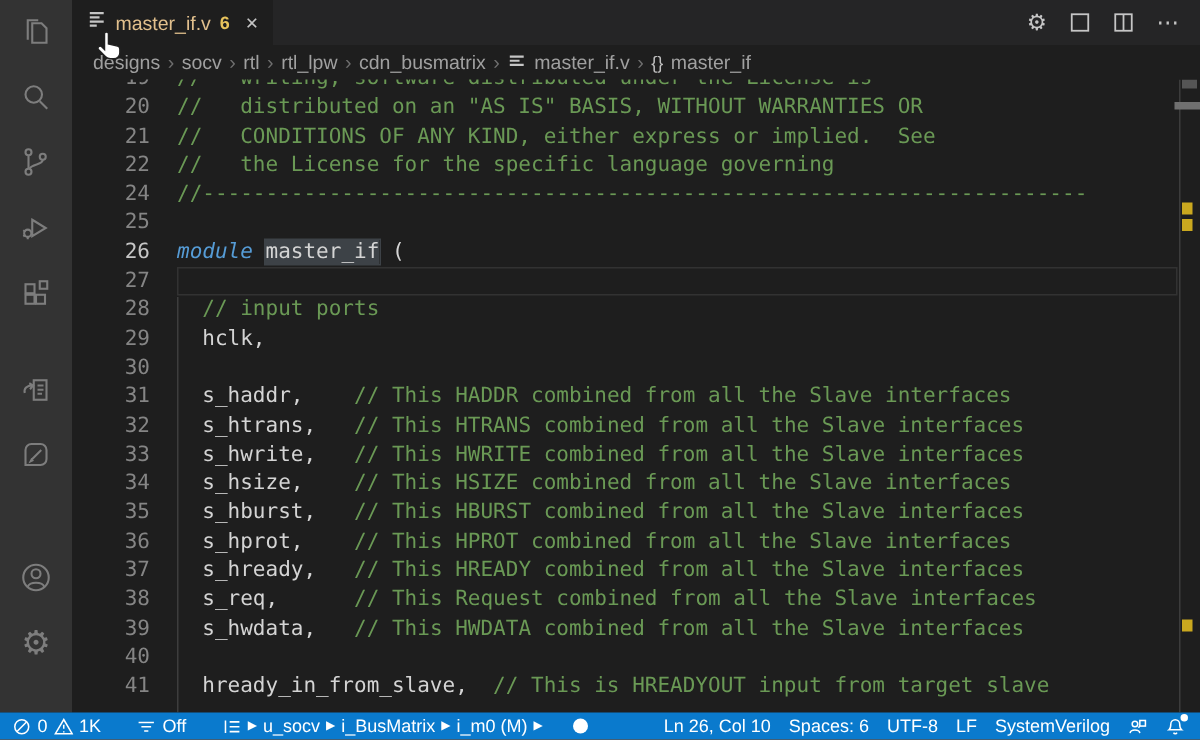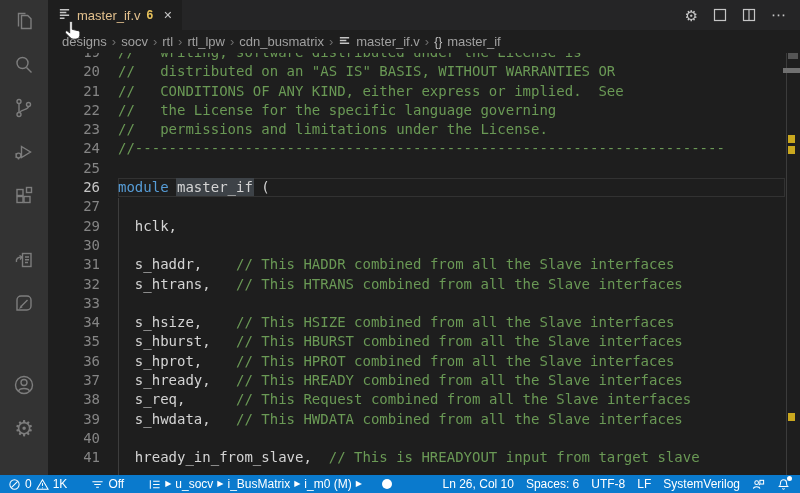--- a/index.html
+++ b/index.html
@@ -32,21 +32,21 @@
   
   .editor { position:absolute; left:48px; right:0; top:53px; bottom:18px; background:#1e1e1e; overflow:hidden; }
   .indent-guide { position:absolute; left:70px; top:145px; bottom:0; width:1px; background:#3d3d3d; }
   .cur-line { position:absolute; left:70px; right:15px; top:125px; height:19px; border:1px solid #323232; }
   .lines { position:absolute; left:0; right:14px; top:-10px; font-family:"DejaVu Sans Mono", monospace; font-size:14px; }
   .line { display:flex; height:19.3px; line-height:19.3px; }
   .ln { width:70px; padding-right:18px; text-align:right; color:#858585; flex:none; }
   .line.active .ln { color:#c6c6c6; }
   .code { white-space:pre; }
   .cm { color:#6a9955; }
-  .kw { color:#569cd6; }
+  .kw { color:#569cd6;font-style:italic; }
   .pl { color:#d4d4d4; }
   .hl { color:#d4d4d4; background:#3d4247; box-shadow:0 0 0 1px #3d4247; }
 
   
   .ruler { position:absolute; right:0; top:0; bottom:0; width:14px; border-left:1px solid #3c3c3c; }
   .ruler .thumb { position:absolute; right:2px; top:0; width:10px; height:6px; background:#555; }
   .ruler .cursor-mark { position:absolute; left:-4px; top:15px; width:18px; height:5px; background:#707070; }
   .mark-y { position:absolute; left:1px; width:7px; height:8px; background:#caa81f; }
 
   
@@ -196,56 +196,57 @@
         </div>
       <div class="line">
           <span class="ln">21</span>
           <span class="code"><span class="cm">//   CONDITIONS OF ANY KIND, either express or implied.  See</span></span>
         </div>
       <div class="line">
           <span class="ln">22</span>
           <span class="code"><span class="cm">//   the License for the specific language governing</span></span>
         </div>
       <div class="line">
-          <span class="ln">23</span>
-          <span class="code"><span class="cm">//   permissions and limitations under the License.</span></span>
-        </div>
-      <div class="line">
           <span class="ln">24</span>
           <span class="code"><span class="cm">//----------------------------------------------------------------------</span></span>
         </div>
       <div class="line">
           <span class="ln">25</span>
           <span class="code"></span>
         </div>
       <div class="line active">
           <span class="ln">26</span>
           <span class="code"><span class="kw">module</span><span class="pl"> </span><span class="hl">master_if</span><span class="pl"> (</span></span>
         </div>
       <div class="line">
           <span class="ln">27</span>
           <span class="code"></span>
         </div>
       <div class="line">
+          <span class="ln">28</span>
+          <span class="code"><span class="cm">  // input ports</span></span>
+        </div>
+      <div class="line">
           <span class="ln">29</span>
           <span class="code"><span class="pl">  hclk,</span></span>
         </div>
       <div class="line">
           <span class="ln">30</span>
         </div>
       <div class="line">
           <span class="ln">31</span>
           <span class="code"><span class="pl">  s_haddr,    </span><span class="cm">// This HADDR combined from all the Slave interfaces</span></span>
         </div>
       <div class="line">
           <span class="ln">32</span>
           <span class="code"><span class="pl">  s_htrans,   </span><span class="cm">// This HTRANS combined from all the Slave interfaces</span></span>
         </div>
       <div class="line">
           <span class="ln">33</span>
+          <span class="code"><span class="pl">  s_hwrite,   </span><span class="cm">// This HWRITE combined from all the Slave interfaces</span></span>
         </div>
       <div class="line">
           <span class="ln">34</span>
           <span class="code"><span class="pl">  s_hsize,    </span><span class="cm">// This HSIZE combined from all the Slave interfaces</span></span>
         </div>
       <div class="line">
           <span class="ln">35</span>
           <span class="code"><span class="pl">  s_hburst,   </span><span class="cm">// This HBURST combined from all the Slave interfaces</span></span>
         </div>
       <div class="line">

